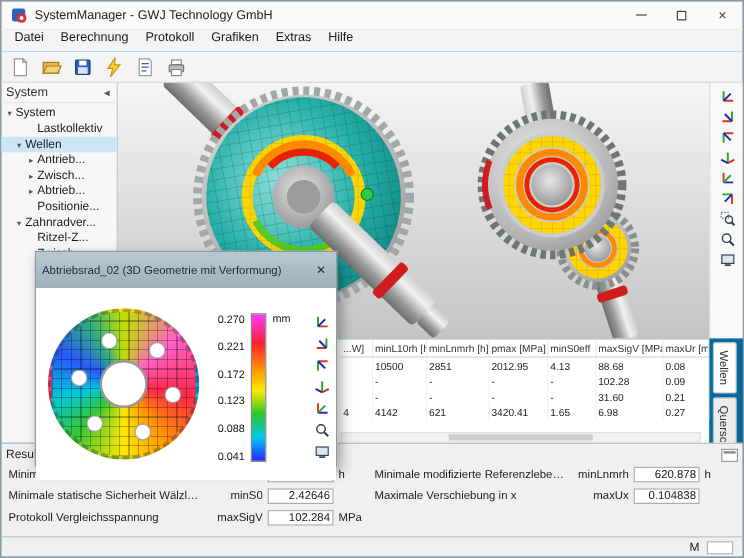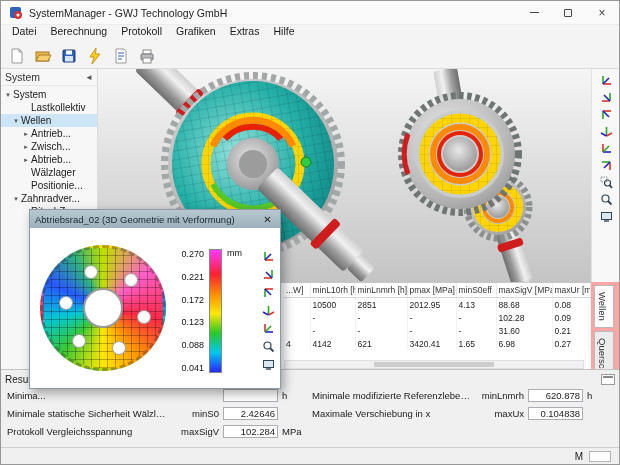--- a/index.html
+++ b/index.html
@@ -1,17 +1,17 @@
 <!DOCTYPE html>
 <html><head>
 <meta charset="utf-8">
 <style>
   * { box-sizing: border-box; margin: 0; padding: 0; }
   body { font-family: "Liberation Sans", "DejaVu Sans", sans-serif; background: #dcdcdc; }
-  #app { position: relative; width: 620px; height: 465px; background: #fca5a5;
+  #app { position: relative; width: 620px; height: 465px; background: #0369a1;
          border: 1px solid #979797; overflow: hidden; color: #1a1a1a; }
 
   
   .titlebar { position: absolute; left:0; top:0; right:0; height:24px; background:#fafafa;
               display:flex; align-items:center; border-bottom:1px solid #ececec; }
   .app-icon { width:14px; height:14px; margin:0 6px 0 8px; }
   .title-text { font-size:10.5px; color:#222; }
   .win-controls { margin-left:auto; display:flex; height:100%; }
   .win-btn { width:34px; display:flex; align-items:center; justify-content:center; color:#444; }
   .min-glyph { width:9px; border-top:1px solid #444; display:inline-block; }
@@ -86,21 +86,21 @@
 
   
   .statusbar { position:absolute; left:0; bottom:0; right:0; height:17px; background:#f0f0f0;
                border-top:1px solid #cfcfcf; display:flex; align-items:center; font-size:10px; }
   .status-m { margin-left:auto; margin-right:6px; color:#222; }
   .status-box { width:22px; height:11px; background:#fdfdfd; border:1px solid #b3b3b3; margin-right:8px; }
 
   
   .floating { position:absolute; left:28px; top:208px; width:252px; height:180px; background:#fff;
               border:1px solid #8a99a5; box-shadow:3px 4px 10px rgba(0,0,0,0.35); z-index:10; }
-  .fw-titlebar { height:18px; background:linear-gradient(#b7c8d0,#9cb1bc); display:flex;
+  .fw-titlebar { height:30px; background:linear-gradient(#b7c8d0,#9cb1bc); display:flex;
                  align-items:center; padding:0 5px; font-size:9.5px; color:#17272f; }
   .fw-close { margin-left:auto; width:15px; text-align:center; font-size:10px; color:#2a2a2a; }
   .fw-content { position:relative; height:160px; background:#fff; overflow:hidden; }
 
   .fw-gear { position:absolute; left:10px; top:17px; width:126px; height:126px; border-radius:50%;
              border:3px dashed rgba(40,40,40,0.35);
              background:conic-gradient(from 0deg,
                #c0e000 0%, #ff60c8 14%, #ff2848 28%, #ff9800 40%, #ffe800 50%,
                #38c838 62%, #00c8d8 72%, #2858ff 82%, #30b080 92%, #c0e000 100%); }
   .fw-gear::after { content:""; position:absolute; inset:0; border-radius:50%;
@@ -220,24 +220,20 @@
           <span class="arrow col"></span>
           <span>Antrieb...</span>
         </div>
       <div class="tree-item lvl2">
           <span class="arrow col"></span>
           <span>Zwisch...</span>
         </div>
       <div class="tree-item lvl2">
           <span class="arrow col"></span>
           <span>Abtrieb...</span>
-        </div>
-      <div class="tree-item lvl2">
-          <span class="arrow"></span>
-          <span>Wälzlager</span>
         </div>
       <div class="tree-item lvl2">
           <span class="arrow"></span>
           <span>Positionie...</span>
         </div>
       <div class="tree-item lvl1">
           <span class="arrow exp"></span>
           <span>Zahnradver...</span>
         </div>
       <div class="tree-item lvl2">

